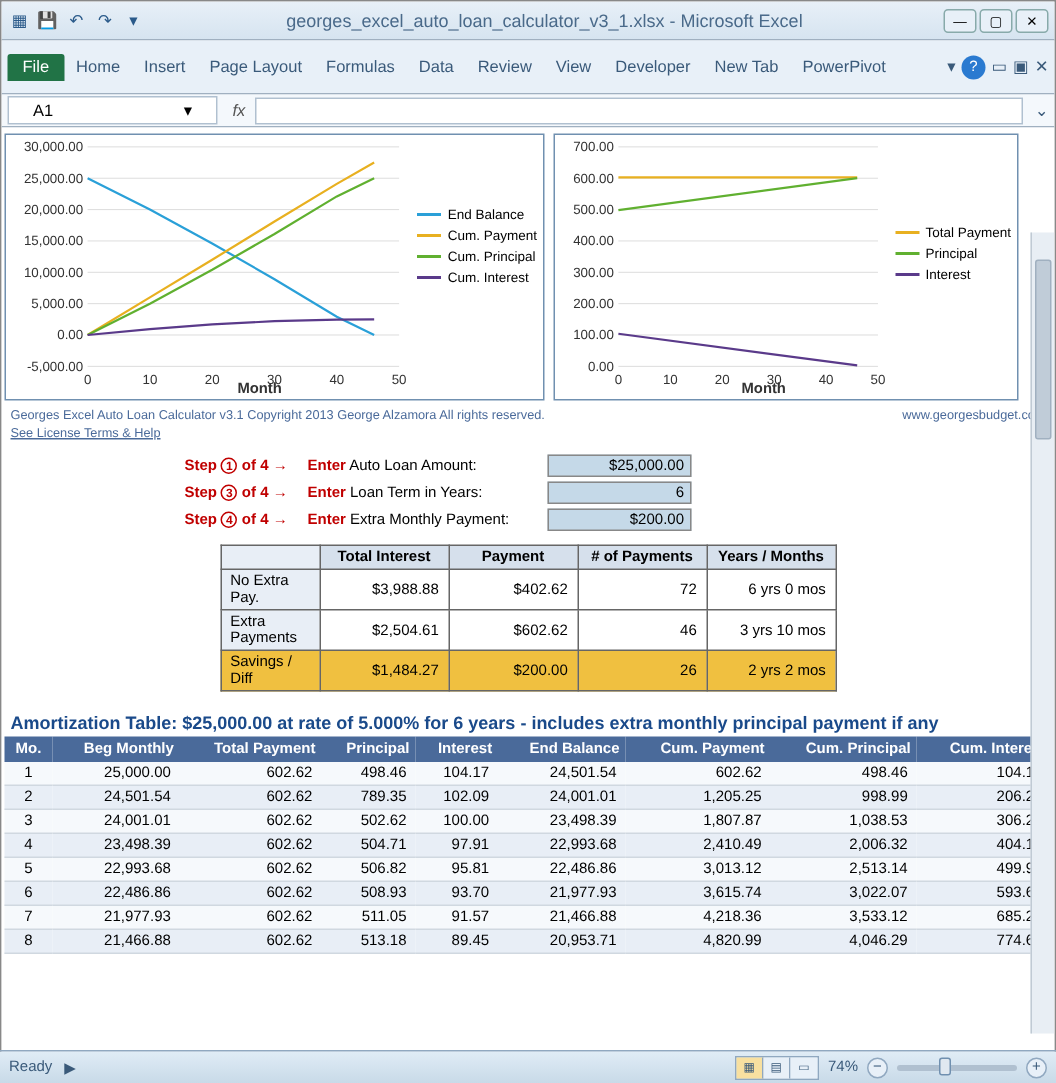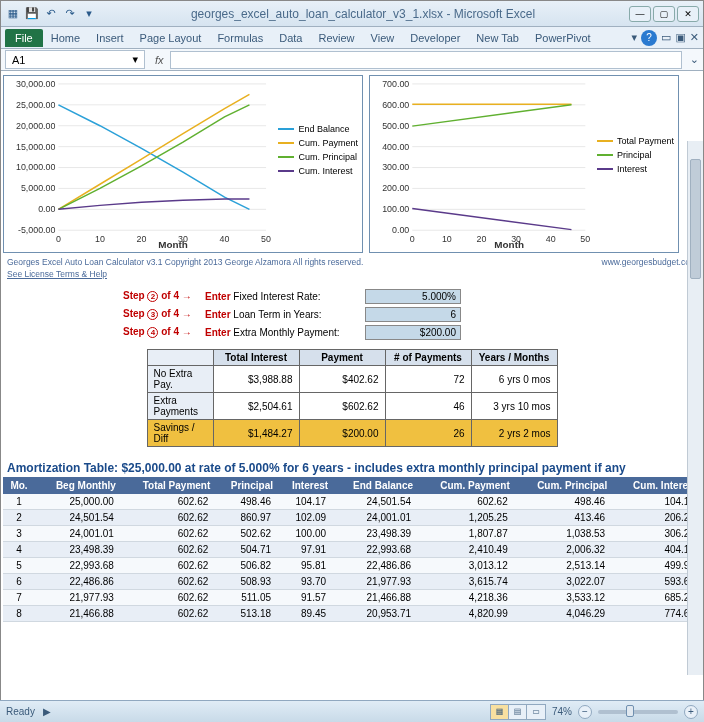--- a/index.html
+++ b/index.html
@@ -5,28 +5,28 @@
   * { box-sizing: border-box; margin: 0; padding: 0; }
   body { font-family: "Segoe UI", Tahoma, sans-serif; font-size: 11px; background: #fff; width: 704px; height: 722px; overflow: hidden; border: 1px solid #888; }
   
   .titlebar { height: 26px; background: linear-gradient(#e8f0f8,#d6e4f0); display: flex; align-items: center; padding: 0 4px; border-bottom: 1px solid #a0b0c0; }
   .qat { display: flex; gap: 3px; align-items: center; }
   .qat-icon { width: 16px; height: 16px; display: flex; align-items: center; justify-content: center; font-size: 11px; color: #2a5a8a; cursor: pointer; }
   .title-text { flex: 1; text-align: center; color: #4a6a8a; font-size: 12px; }
   .win-controls { display: flex; gap: 2px; }
   .win-btn { width: 22px; height: 16px; border: 1px solid #8aa; border-radius: 3px; background: #e8f0f8; display: flex; align-items: center; justify-content: center; font-size: 9px; cursor: pointer; }
   
-  .ribbon-tabs { height: 22px; background: #e8f0f8; display: flex; align-items: center; padding: 0 4px; border-bottom: 1px solid #a0b0c0; gap: 0; }
+  .ribbon-tabs { height: 36px; background: #e8f0f8; display: flex; align-items: center; padding: 0 4px; border-bottom: 1px solid #a0b0c0; gap: 0; }
   .file-tab { background: #217346; color: #fff; padding: 3px 10px; font-size: 11px; cursor: pointer; border-radius: 2px 2px 0 0; }
   .ribbon-tab { padding: 3px 8px; color: #3a5a7a; cursor: pointer; font-size: 11px; }
   .ribbon-right { margin-left: auto; display: flex; gap: 4px; align-items: center; }
   .help-icon { width: 16px; height: 16px; border-radius: 50%; background: #2a7ad0; color: #fff; display: flex; align-items: center; justify-content: center; font-size: 10px; }
   
   .formula-bar { height: 22px; display: flex; align-items: center; border-bottom: 1px solid #a0b0c0; background: #f4f8fc; }
-  .name-box { width: 140px; border: 1px solid #b0c0d0; background: #fff; padding: 2px 6px; margin: 0 4px; display: flex; align-items: center; justify-content: space-between; }
+  .name-box { width: 140px; border: 1px solid #b0c0d0; background: #fff; padding: 2px 16px; margin: 0 4px; display: flex; align-items: center; justify-content: space-between; }
   .fx-label { font-style: italic; color: #555; margin: 0 6px; }
   .formula-input { flex: 1; border: 1px solid #b0c0d0; background: #fff; height: 18px; margin-right: 4px; }
   
   .worksheet { height: 626px; overflow: hidden; position: relative; background: #fff; padding: 4px 2px; }
   
   .charts-row { display: flex; gap: 6px; margin-bottom: 4px; }
   .chart-box { border: 1px solid #7090b0; background: #fff; position: relative; }
   .chart-left { width: 360px; height: 178px; }
   .chart-right { width: 310px; height: 178px; }
   .chart-svg { width: 100%; height: 100%; }
@@ -244,23 +244,23 @@
   </div>
 
   <div class="copyright-row">
     <span>Georges Excel Auto Loan Calculator v3.1    Copyright 2013  George Alzamora  All rights reserved.</span>
     <span>www.georgesbudget.com</span>
   </div>
   <div class="license-link">See License Terms &amp; Help</div>
 
   <div class="input-section" id="input-rows">
       <div class="input-row">
-        <span class="step-label">Step <span class="step-circle">2</span> of 4 →</span>
-  <span class="enter-label"><span class="enter-word">Enter</span> Fixed Interest Rate:</span>
-  <span class="input-cell">5.000%</span>
+        <span class="step-label">Step <span class="step-circle">1</span> of 4 →</span>
+  <span class="enter-label"><span class="enter-word">Enter</span> Auto Loan Amount:</span>
+  <span class="input-cell">$25,000.00</span>
       </div>
       <div class="input-row">
         <span class="step-label">Step <span class="step-circle">3</span> of 4 →</span>
   <span class="enter-label"><span class="enter-word">Enter</span> Loan Term in Years:</span>
   <span class="input-cell">6</span>
       </div>
       <div class="input-row">
         <span class="step-label">Step <span class="step-circle">4</span> of 4 →</span>
   <span class="enter-label"><span class="enter-word">Enter</span> Extra Monthly Payment:</span>
   <span class="input-cell">$200.00</span>
@@ -326,25 +326,25 @@
           <td>104.17</td>
           <td>24,501.54</td>
           <td>602.62</td>
           <td>498.46</td>
           <td>104.17</td>
         </tr>
         <tr>
           <td>2</td>
           <td>24,501.54</td>
           <td>602.62</td>
-          <td>860.97</td>
+          <td>789.35</td>
           <td>102.09</td>
           <td>24,001.01</td>
           <td>1,205.25</td>
-          <td>413.46</td>
+          <td>998.99</td>
           <td>206.26</td>
         </tr>
         <tr>
           <td>3</td>
           <td>24,001.01</td>
           <td>602.62</td>
           <td>502.62</td>
           <td>100.00</td>
           <td>23,498.39</td>
           <td>1,807.87</td>

